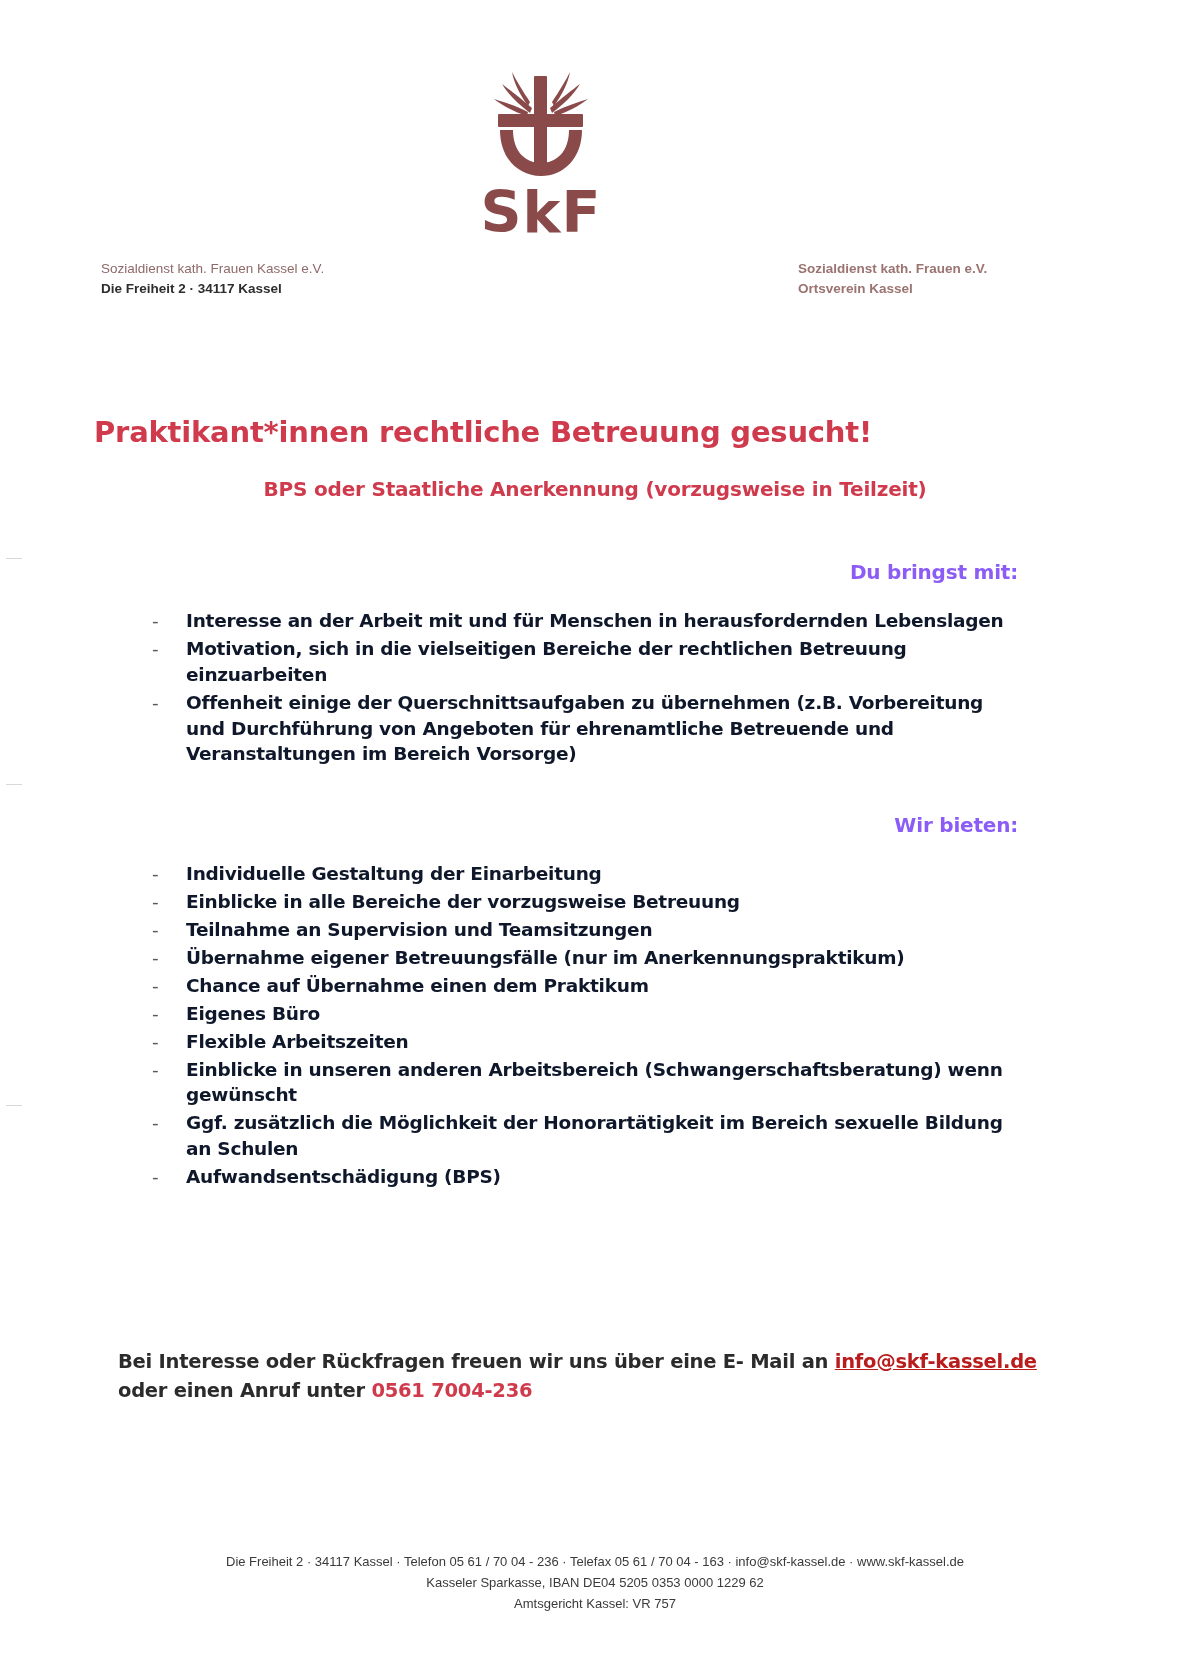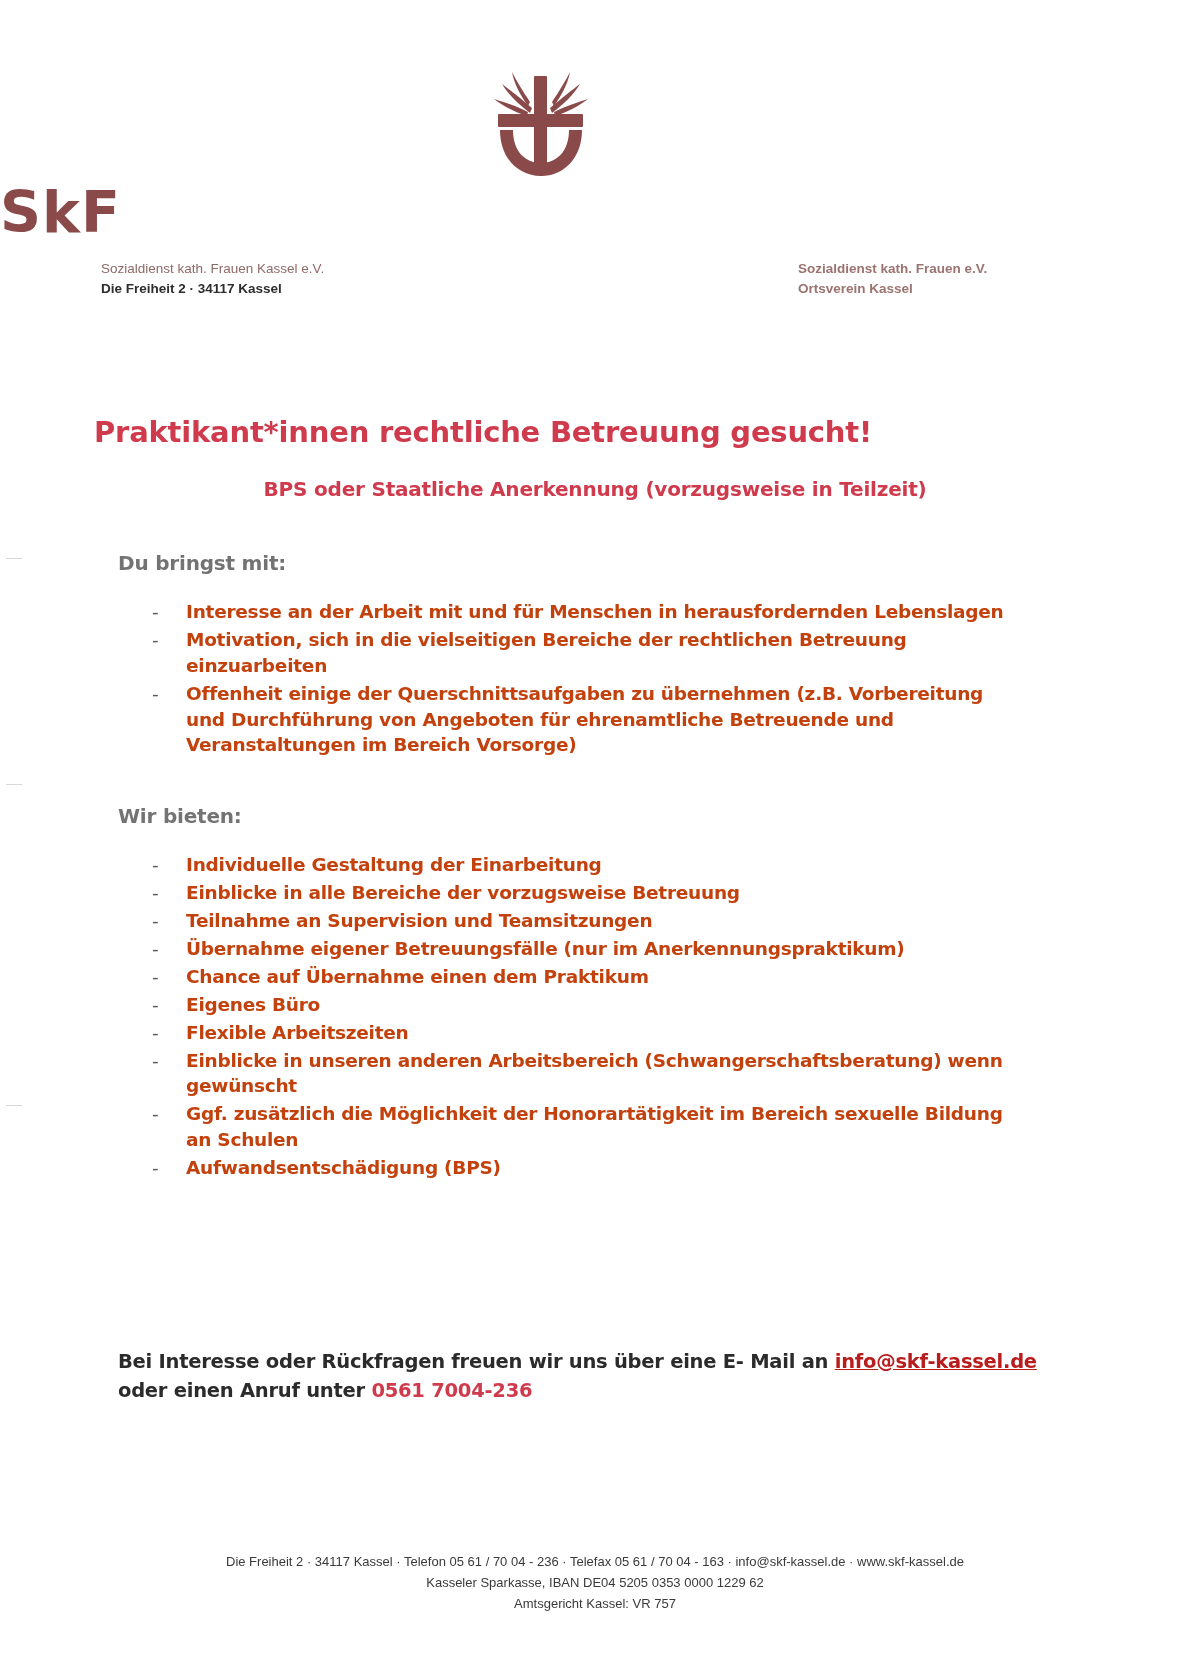--- a/index.html
+++ b/index.html
@@ -20,21 +20,21 @@
     background: #ffffff;
     overflow: hidden;
   }
 
   
   .logo-block {
     position: absolute;
     top: 58px;
     left: 0;
     width: 1082px;
-    text-align: left;
+    text-align: center;
   }
   .logo-mark {
     display: block;
     margin: 0 auto;
     width: 130px;
     height: 130px;
   }
   .logo-word {
     display: block;
     margin-top: -4px;
@@ -99,40 +99,41 @@
   }
 
   
   .content {
     position: absolute;
     top: 548px;
     left: 118px;
     width: 900px;
   }
   .section-heading {
-    color: #737373;
+    color: #8b5cf6;
     font-family: "DejaVu Sans", sans-serif;
     font-size: 20px;
     font-weight: bold;
-    margin: 3px 0 24px 0;
+    margin: 12px 0 24px 0;
     letter-spacing: -0.2px;
+    text-align: right;
   }
   .section + .section {
     margin-top: 46px;
   }
   ul.bullets {
     list-style: none;
     margin: 0;
     padding: 0 0 0 28px;
   }
   ul.bullets li {
     position: relative;
     padding-left: 40px;
     margin-bottom: 2px;
-    color: #c2410c;
+    color: #0f172a;
     font-family: "DejaVu Sans", sans-serif;
     font-size: 18.5px;
     font-weight: bold;
     line-height: 1.40;
     letter-spacing: -0.25px;
   }
   ul.bullets li::before {
     content: "-";
     position: absolute;
     left: 6px;

